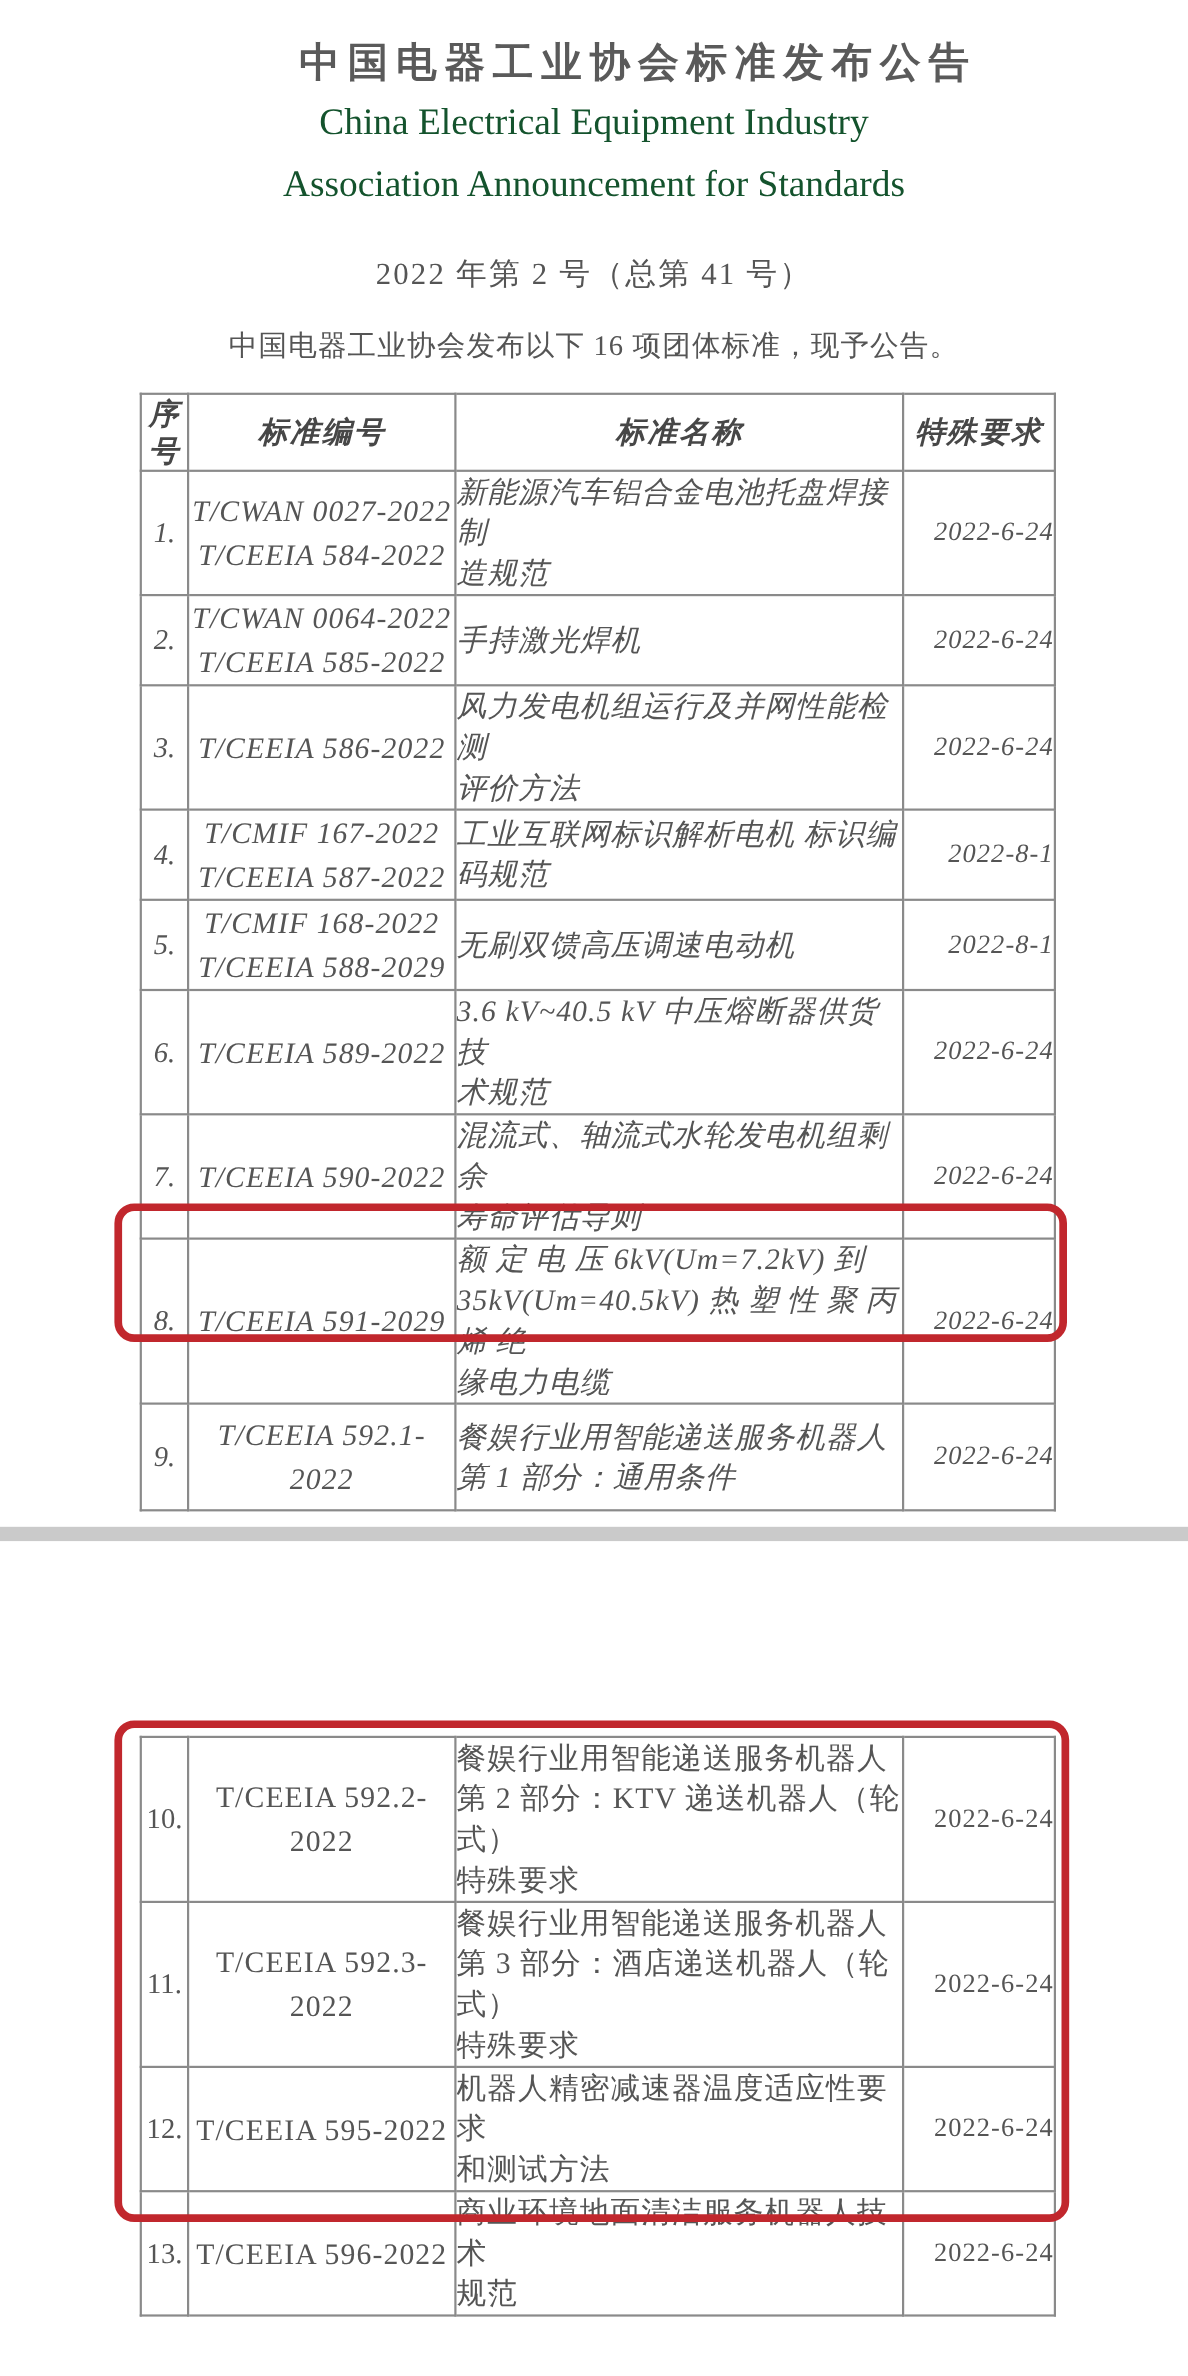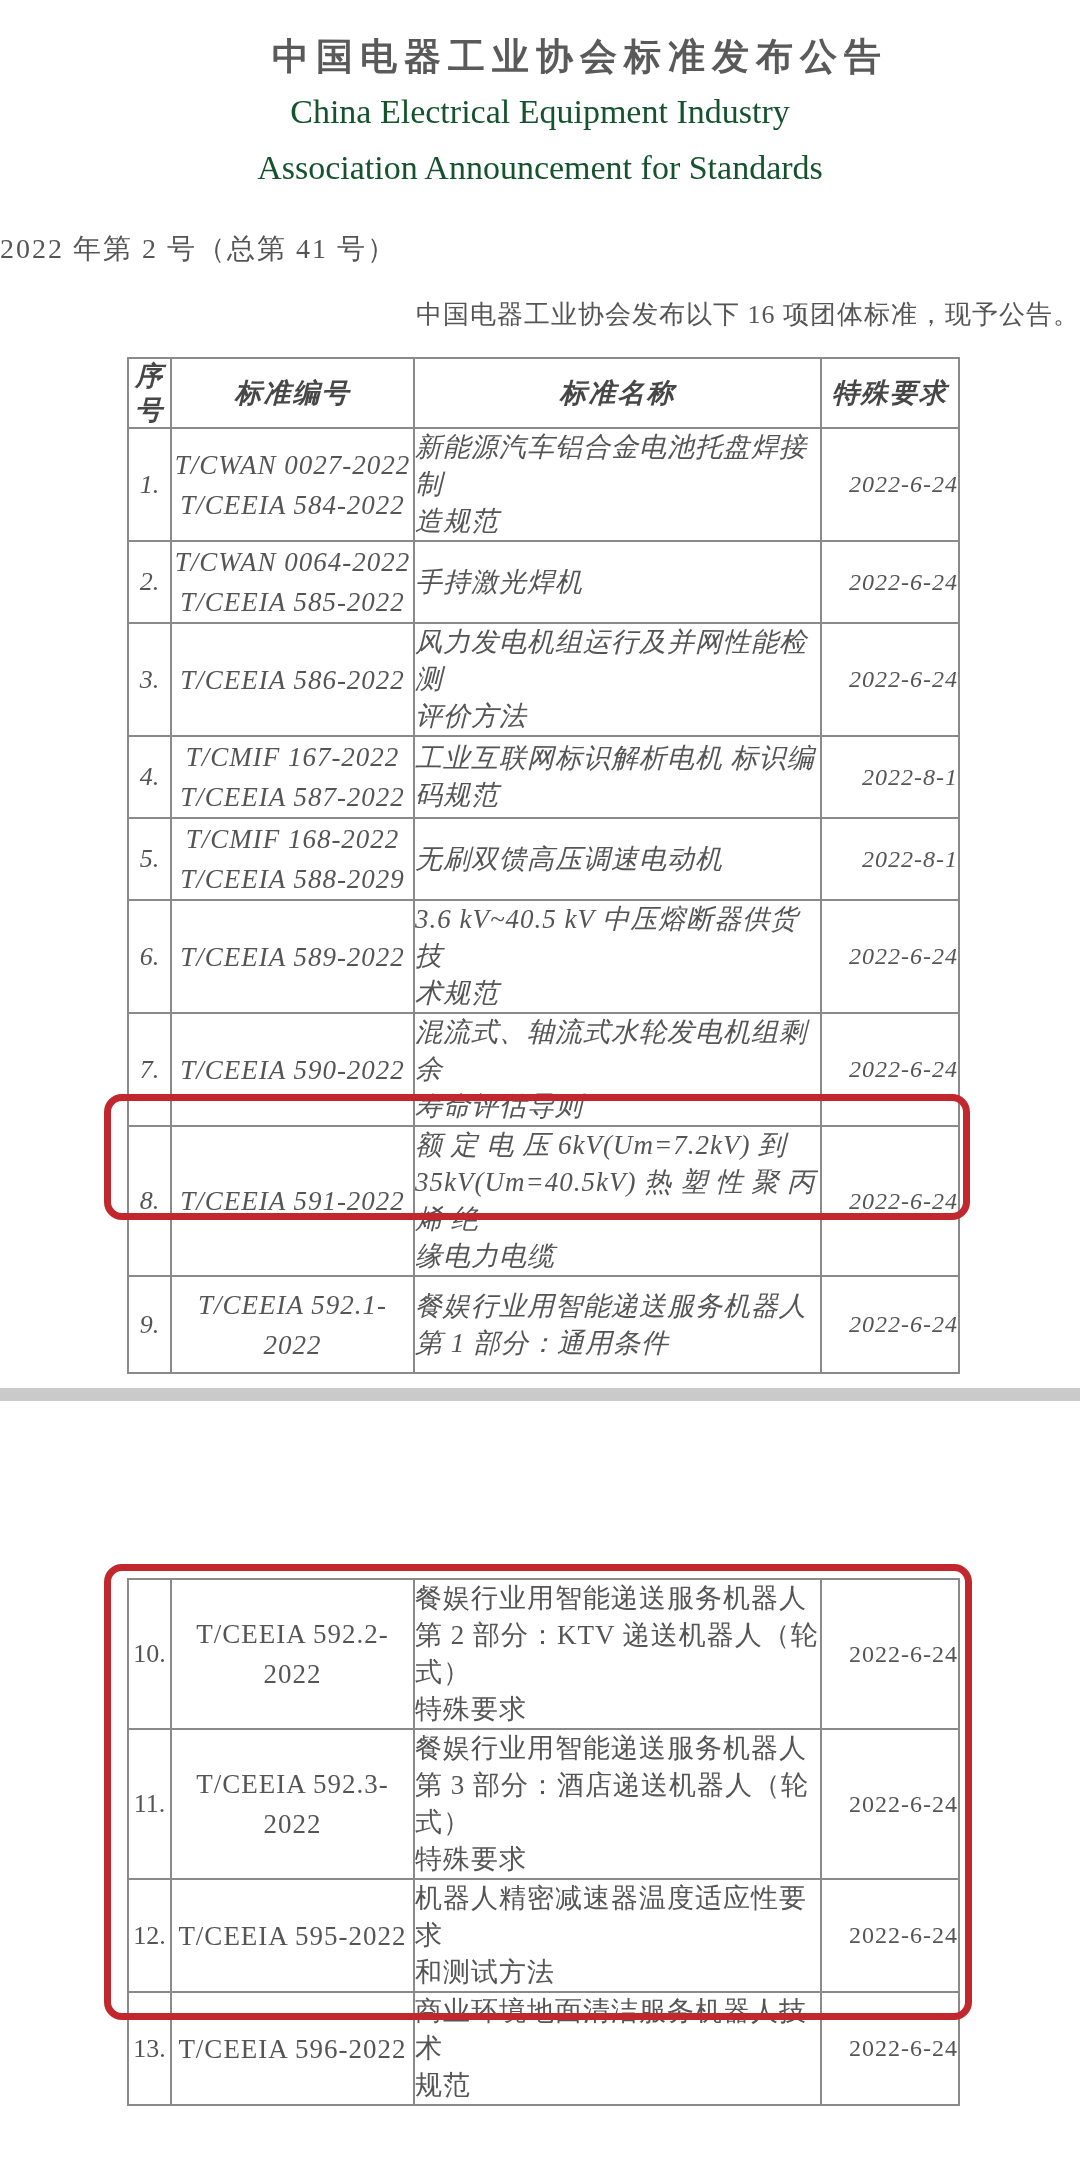--- a/index.html
+++ b/index.html
@@ -14,25 +14,25 @@
   
   .title-cn {
     left:0; top:32px; width:1080px; text-align:center;
     font-size:37px; font-weight:700; letter-spacing:7px; color:#5a5a5a;padding-left:40px;
   }
   .title-en {
     left:0; top:84px; width:1080px; text-align:center;
     font-size:34px; font-weight:400; color:#14532d; line-height:56px;
   }
   .issue-no {
-    left:0; top:230px; width:1080px; text-align:left;
+    left:0; top:230px; width:1080px; text-align:center;
     font-size:28px; letter-spacing:2px; color:#555555;
   }
   .intro {
-    left:0; top:297px; width:1080px; text-align:right;
+    left:0; top:297px; width:1080px; text-align:center;
     font-size:26px; letter-spacing:1px; color:#555555;
   }
 
   
   .tbl-wrap1 { left:127px; top:357px;font-style:italic; }
   .tbl-wrap2 { left:127px; top:1578px; }
   table.std { border-collapse:collapse; table-layout:fixed; width:831px; }
   table.std td, table.std th {
     border:2px solid #8a8a8a; vertical-align:middle;
     padding:0; overflow:hidden;
@@ -153,21 +153,21 @@
         <td class="c-code">
           <div class="code-line">T/CEEIA 590-2022</div>
         </td>
         <td class="c-name">混流式、轴流式水轮发电机组剩余
 寿命评估导则</td>
         <td class="c-date">2022-6-24</td>
       </tr>
       <tr style="height:109px">
         <td class="c-seq">8.</td>
         <td class="c-code">
-          <div class="code-line">T/CEEIA 591-2022</div>
+          <div class="code-line">T/CEEIA 591-2029</div>
         </td>
         <td class="c-name">额 定 电 压 6kV(Um=7.2kV) 到
 35kV(Um=40.5kV) 热 塑 性 聚 丙 烯 绝
 缘电力电缆</td>
         <td class="c-date">2022-6-24</td>
       </tr>
       <tr style="height:97px">
         <td class="c-seq">9.</td>
         <td class="c-code">
           <div class="code-line">T/CEEIA 592.1-2022</div>

